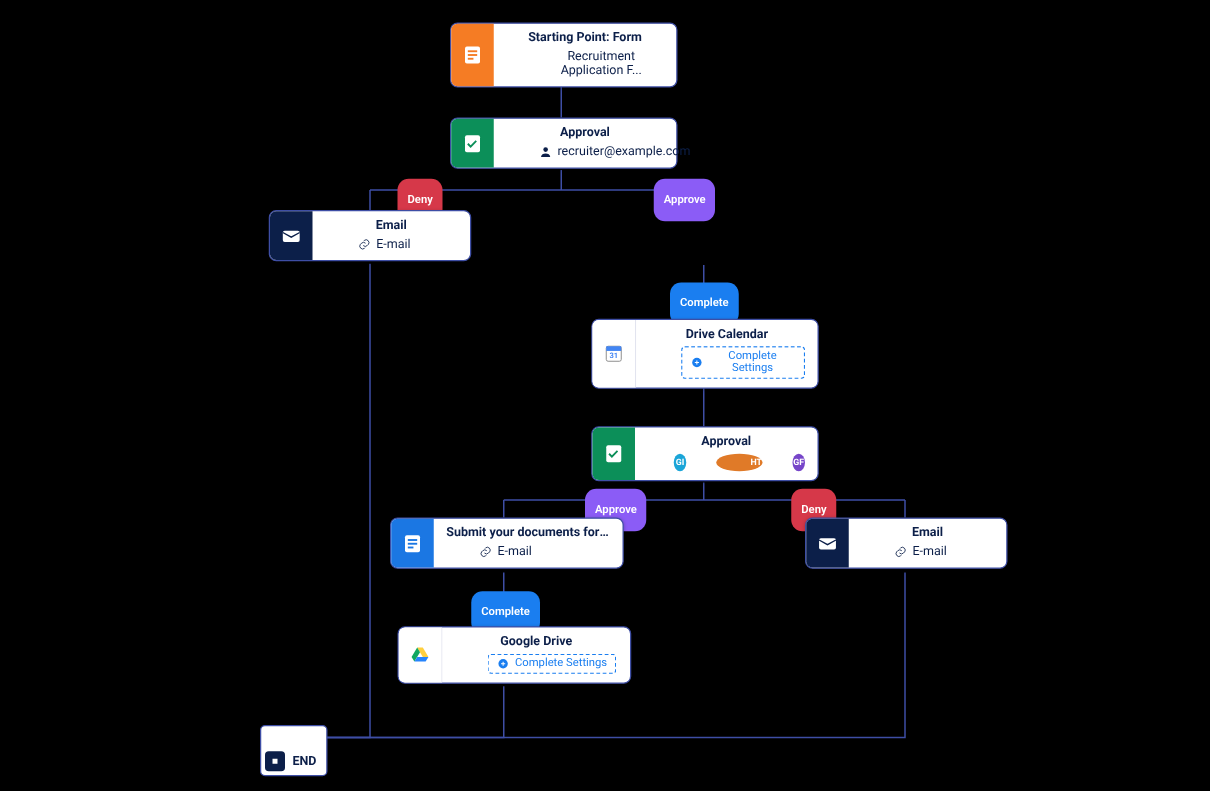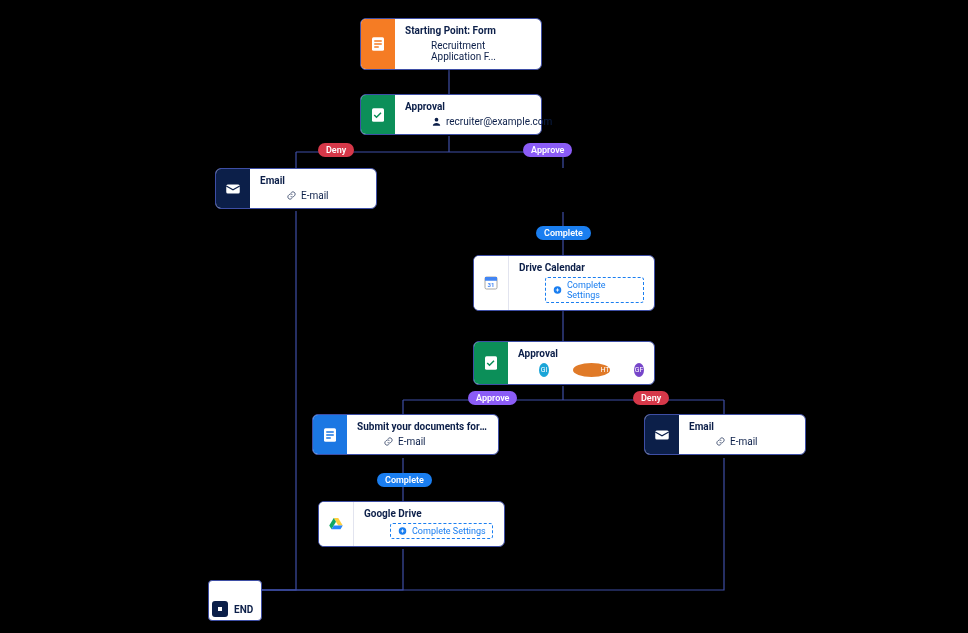--- a/index.html
+++ b/index.html
@@ -1,43 +1,43 @@
 <!DOCTYPE html>
 <html><head>
 <meta charset="utf-8">
 <style>
   html,body{margin:0;padding:0;background:#000;font-family:-apple-system,BlinkMacSystemFont,"Segoe UI",Roboto,Arial,sans-serif;}
-  .stage{position:relative;width:968px;height:633px;overflow:hidden;}
+  .stage{position:relative;width:968px;height:633px;overflow:hidden;text-align:center;}
   .node{
     position:absolute;background:#fff;border:1px solid #3e4ea5;border-radius:6px;
     display:flex;align-items:stretch;box-shadow:0 1px 3px rgba(0,0,0,.25);
   }
   .icn{
     width:34px;flex:0 0 34px;border-radius:5px 0 0 5px;
     display:flex;align-items:center;justify-content:center;
   }
   .icn svg{width:18px;height:18px;}
   .body{flex:1;padding:6px 10px 7px 10px;display:flex;flex-direction:column;gap:4px;min-width:0;}
   .title{font-size:10px;font-weight:700;color:#0c1f49;white-space:nowrap;overflow:hidden;text-overflow:ellipsis;}
   .sub{font-size:10px;color:#0c1f49;display:flex;align-items:center;gap:4px;padding-left:26px;}
   .sub svg{width:11px;height:11px;flex:0 0 11px;}
   .pill{
     position:absolute;font-size:9px;font-weight:600;color:#fff;border-radius:9px;
-    padding:2px 8px;white-space:nowrap;
+    padding:12px 8px;white-space:nowrap;
   }
   .pill.green{background:#8b5cf6;}
   .pill.red{background:#d63849;}
   .pill.blue{background:#1a7ef0;}
   .btn-cs{
     display:inline-flex;align-items:center;gap:4px;font-size:9px;color:#1a7ef0;
     border:1px dashed #1a7ef0;border-radius:3px;padding:2px 6px;
   }
   .btn-cs svg{width:10px;height:10px;}
   .avrow{display:flex;gap:3px;}
-  .av{width:14px;height:14px;border-radius:50%;font-size:7px;font-weight:400;color:#fff;display:flex;align-items:center;justify-content:center;margin-left:21px;}
+  .av{width:14px;height:14px;border-radius:50%;font-size:7px;font-weight:700;color:#fff;display:flex;align-items:center;justify-content:center;margin-left:21px;}
   .av.a1{background:#1aa5d8;} .av.a2{background:#e07a28;padding-left:27px;} .av.a3{background:#7645c9;}
   .endnode{
     position:absolute;background:#fff;border:1px solid #3e4ea5;border-radius:4px;
     display:flex;align-items:center;padding:20px 8px 3px 3px;gap:6px;
   }
   .endnode .sq{width:16px;height:16px;background:#0c1f49;border-radius:3px;display:flex;align-items:center;justify-content:center;}
   .endnode .sq svg{width:8px;height:8px;}
   .endnode .lbl{font-size:10px;font-weight:700;color:#0c1f49;}
   
   svg.wires{position:absolute;inset:0;}

